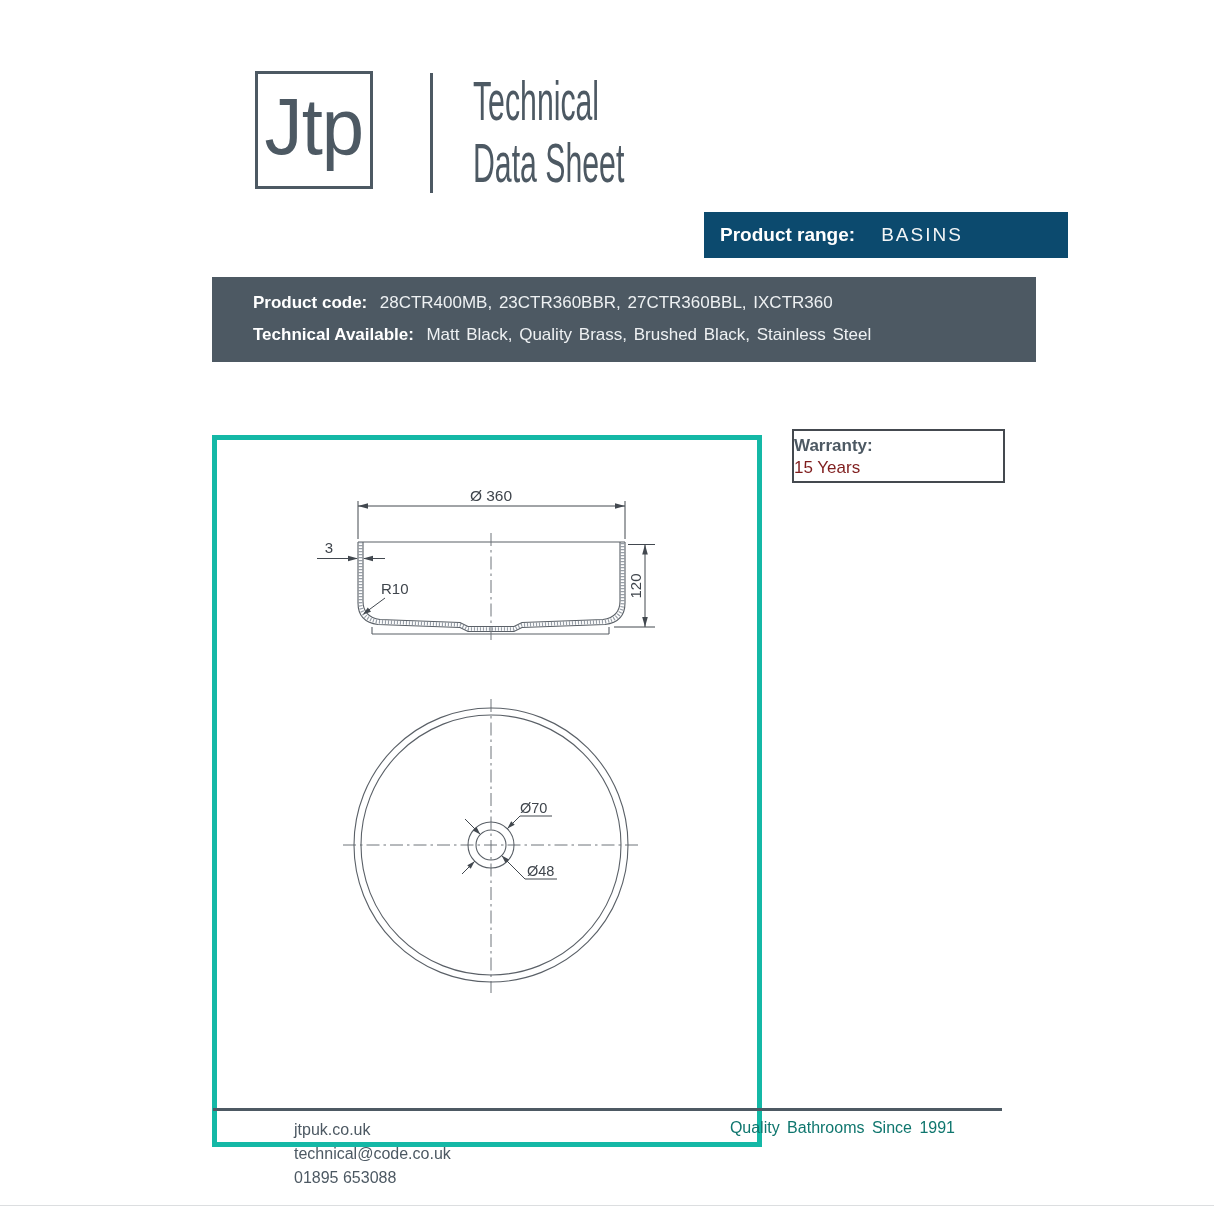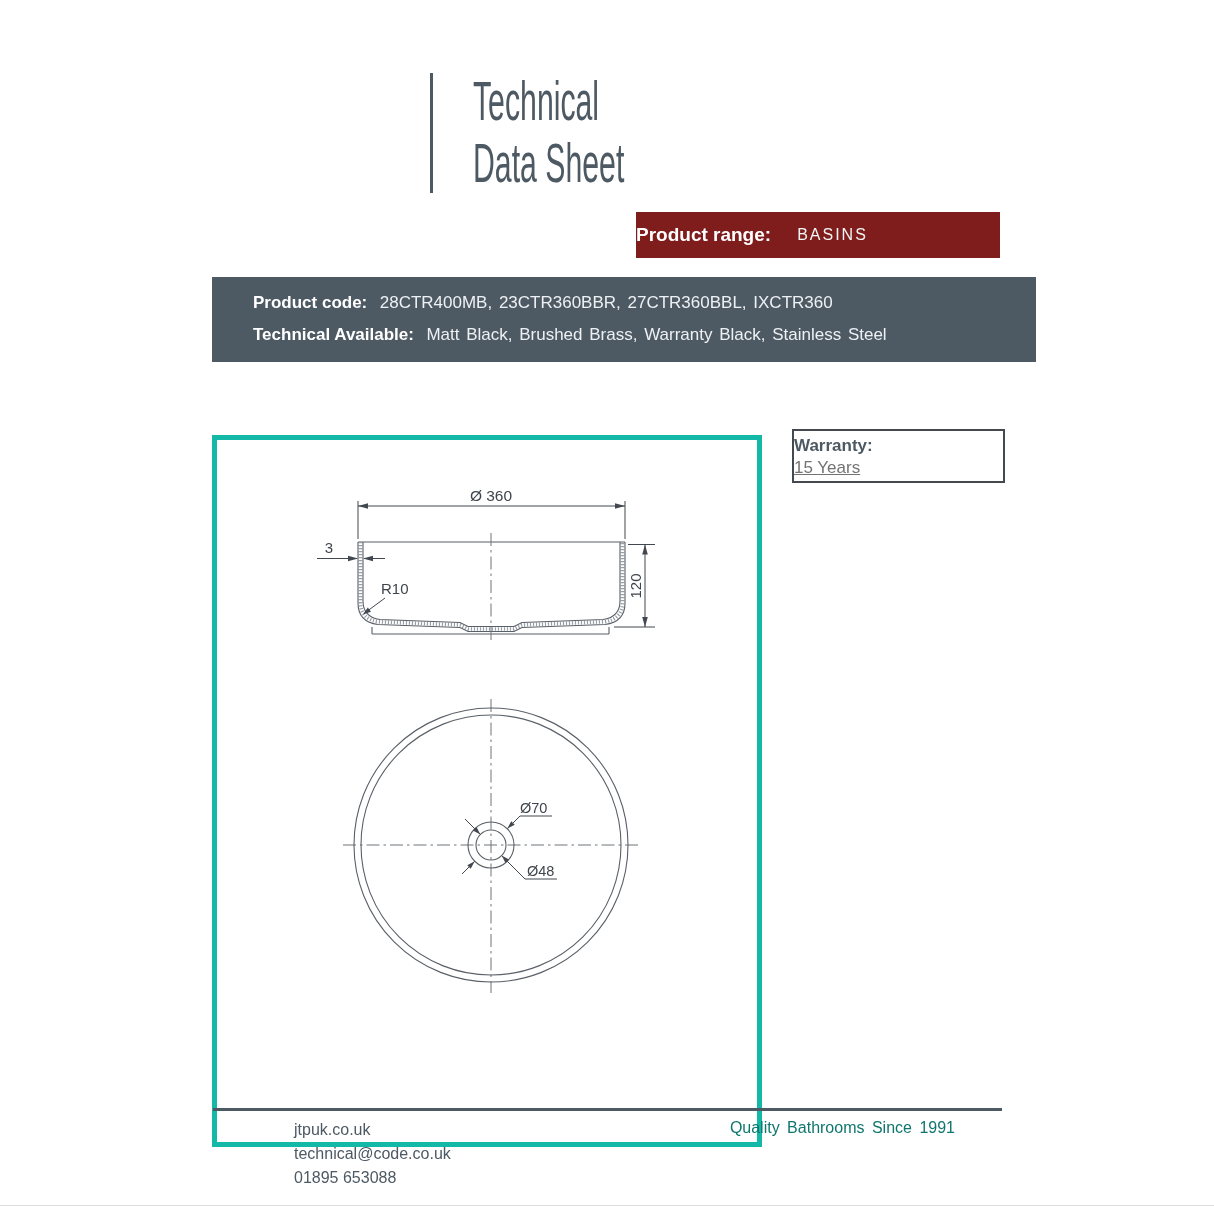--- a/index.html
+++ b/index.html
@@ -6,73 +6,76 @@
   body{font-family:"Liberation Sans",sans-serif;}
   .page{position:relative;width:1214px;height:1214px;background:#ffffff;overflow:hidden;color:#4d5963;}
 
   
   .logo-box{position:absolute;left:255px;top:71px;width:118px;height:118px;border:3px solid #4d5963;box-sizing:border-box;display:flex;align-items:center;justify-content:center;}
   .logo-text{font-size:80px;font-weight:400;color:#4d5963;transform:scaleX(0.95);transform-origin:center;letter-spacing:-1px;padding-bottom:6px;}
   .divider{position:absolute;left:430px;top:73px;width:3px;height:120px;background:#4d5963;}
   .doc-title{position:absolute;left:473px;top:70px;font-size:56px;line-height:62px;font-weight:400;color:#4d5963;transform:scaleX(0.54);transform-origin:left top;white-space:nowrap;}
 
   
-  .range-bar{position:absolute;left:636px;top:212px;width:364px;height:46px;background:#7f1d1d;display:flex;align-items:center;box-sizing:border-box;}
+  .range-bar{position:absolute;left:704px;top:212px;width:364px;height:46px;background:#0c4a6e;display:flex;align-items:center;padding-left:16px;box-sizing:border-box;}
   .range-bar .lbl{color:#ffffff;font-weight:700;font-size:19px;}
-  .range-bar .val{color:#f3f5f6;font-size:16px;letter-spacing:2px;margin-left:26px;}
+  .range-bar .val{color:#f3f5f6;font-size:19px;letter-spacing:2px;margin-left:26px;}
 
   .info-bar{position:absolute;left:212px;top:277px;width:824px;height:85px;background:#4d5963;box-sizing:border-box;padding:10px 0 16px 41px;}
   .info-line{height:32px;line-height:32px;white-space:nowrap;}
   .info-line .lbl{color:#ffffff;font-weight:700;font-size:17px;}
   .info-line .val{color:#eef1f3;font-size:17px;word-spacing:2px;margin-left:8px;}
 
   
   .drawing-box{position:absolute;left:212px;top:435px;width:550px;height:712px;border:5px solid #14b8a6;box-sizing:border-box;}
   .warranty-box{position:absolute;left:792px;top:429px;width:213px;height:54px;border:2px solid #44494f;box-sizing:border-box;padding:4px 0 0 0;}
   .warranty-box .lbl{font-weight:700;font-size:17px;color:#4d5963;line-height:22px;}
-  .warranty-box .val{font-size:17px;color:#737373;line-height:22px;text-decoration:underline;}
+  .warranty-box .val{font-size:17px;color:#7f1d1d;line-height:22px;}
 
   
   svg .geo{stroke:#5a6067;stroke-width:1.1;fill:none;}
   svg .hatch{stroke:#989fa8;stroke-width:3.6;fill:none;stroke-dasharray:1.2 1.8;}
   svg .dim{stroke:#42484f;stroke-width:1;fill:none;}
   svg .cl{stroke:#6e747b;stroke-width:1;fill:none;stroke-dasharray:13 4 2.5 4;}
   svg .arr{fill:#42484f;stroke:none;}
   svg text{font-family:"Liberation Sans",sans-serif;fill:#3f454c;}
 
   
   .footer-rule{position:absolute;left:213px;top:1108px;width:789px;height:3px;background:#4d5963;}
   .footer-left{position:absolute;left:248px;top:1118px;font-size:16px;line-height:24px;color:#4d5963;margin-left:46px;}
   .footer-tagline{position:absolute;left:650px;top:1119px;width:305px;text-align:right;font-size:16px;color:#0f766e;word-spacing:3px;}
   .page-edge{position:absolute;left:0;top:1205px;width:1214px;height:1px;background:#dcdee0;}
 </style>
 </head>
 <body>
 
 <div class="page">
 
+  <div class="logo-box">
+    <span class="logo-text">Jtp</span>
+  </div>
   <div class="divider"></div>
   <div class="doc-title">
     <div>Technical</div>
     <div>Data Sheet</div>
   </div>
 
   <div class="range-bar">
     <span class="lbl">Product range:</span>
     <span class="val">BASINS</span>
   </div>
 
   <div class="info-bar">
     <div class="info-line">
       <span class="lbl">Product code:</span>
       <span class="val">28CTR400MB, 23CTR360BBR, 27CTR360BBL, IXCTR360</span>
     </div>
     <div class="info-line">
       <span class="lbl">Technical Available:</span>
-      <span class="val">Matt Black, Brushed Brass, Warranty Black, Stainless Steel</span>
+      <span class="val">Matt Black, Quality Brass, Brushed Black, Stainless Steel</span>
     </div>
   </div>
 
   <div class="warranty-box">
     <div class="lbl">Warranty:</div>
     <div class="val">15 Years</div>
   </div>
 
   <div class="drawing-box">
     <svg width="546" height="618" viewBox="0 0 546 618">

